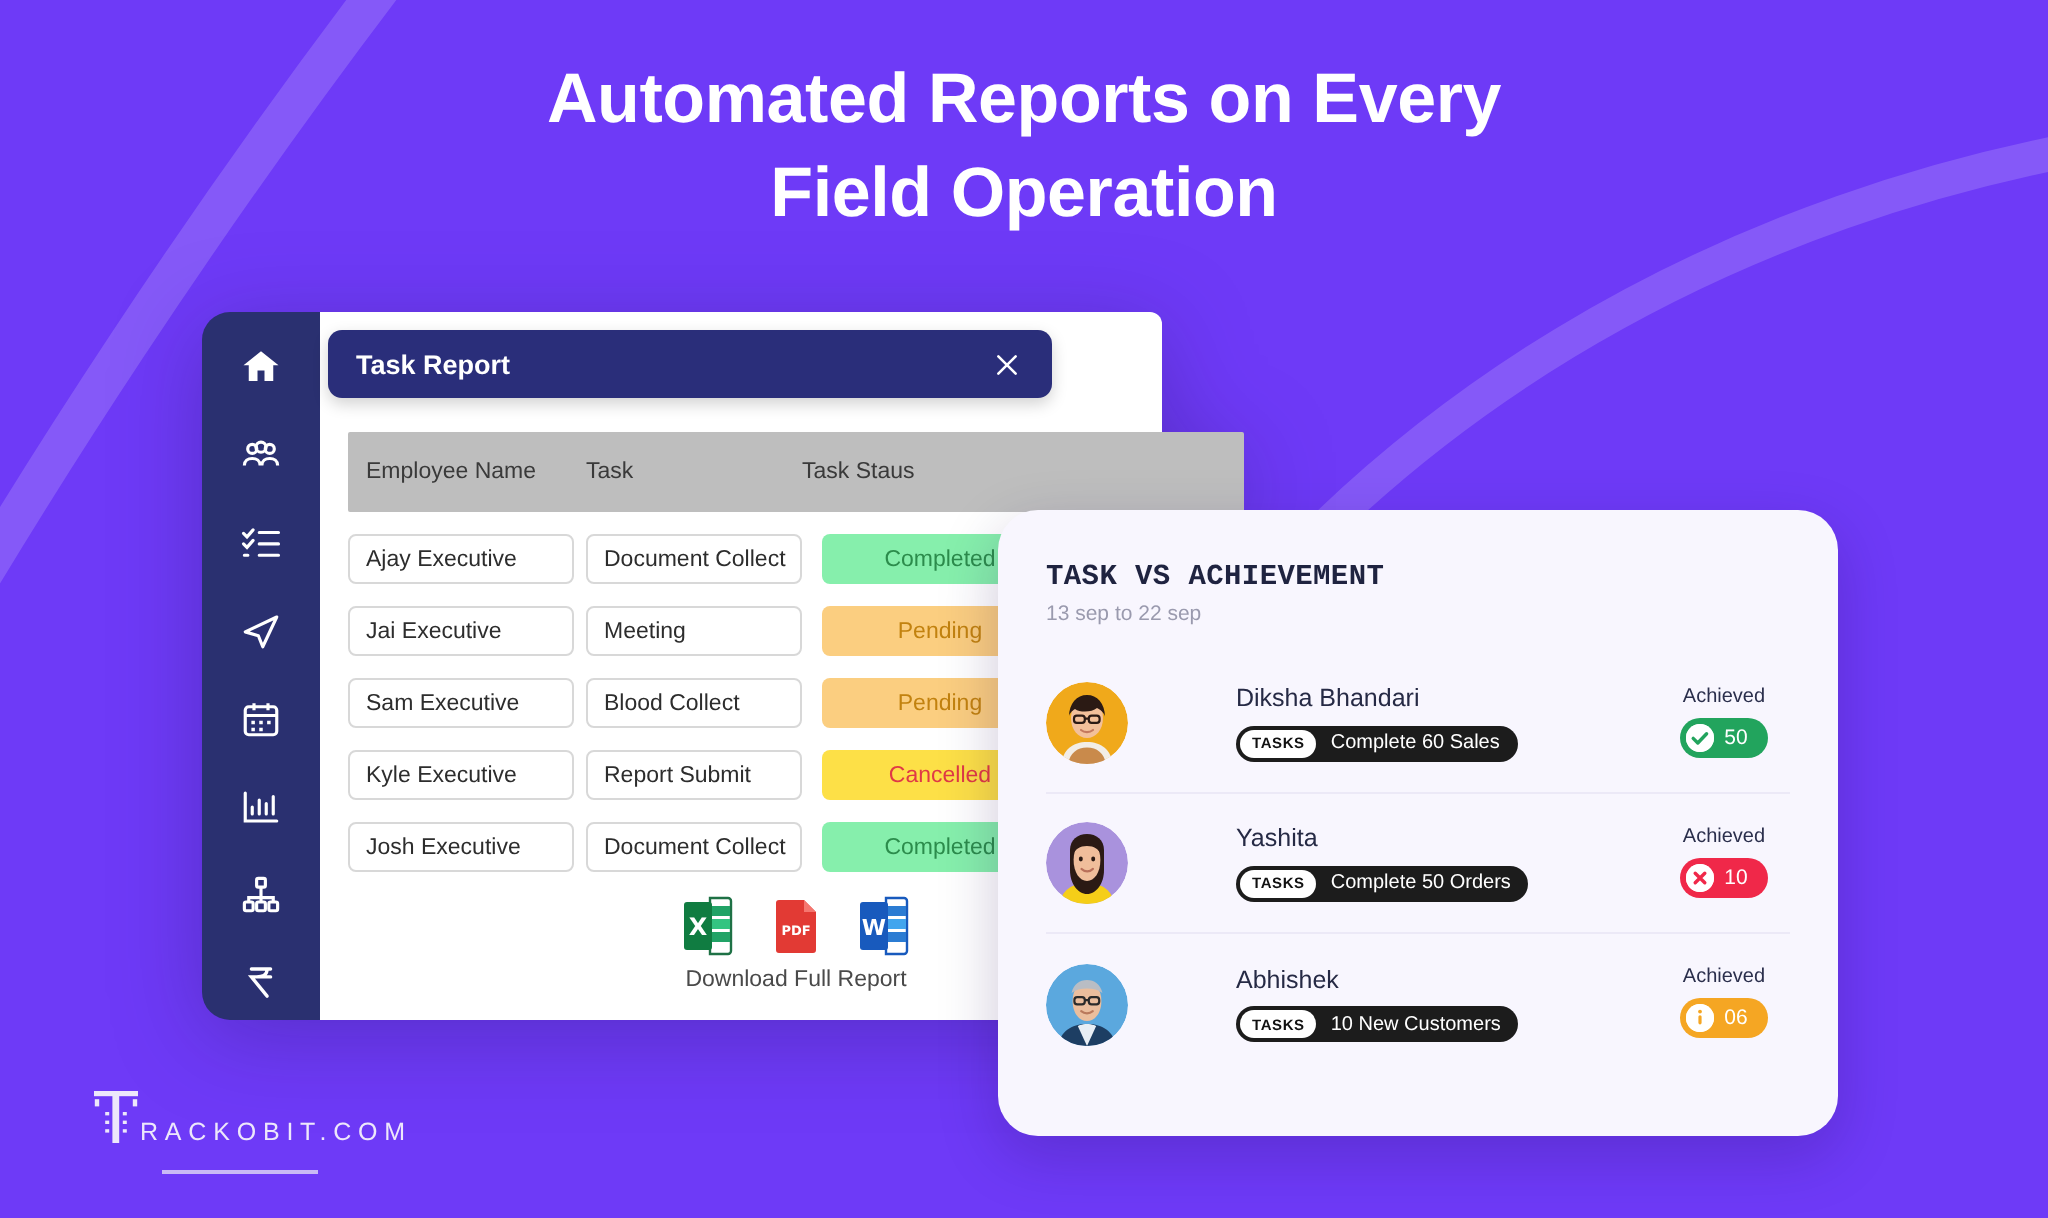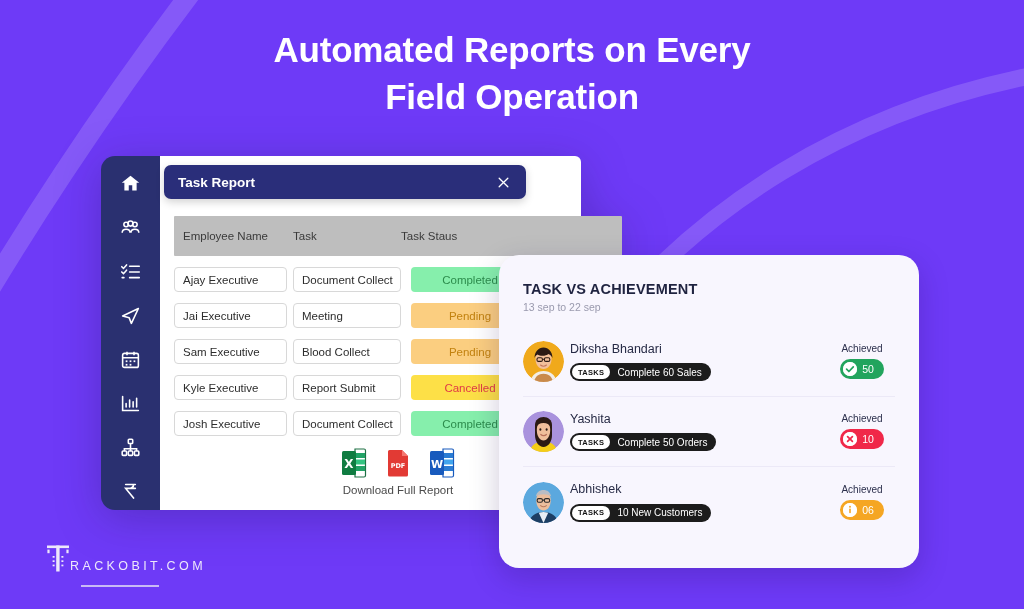--- a/index.html
+++ b/index.html
@@ -131,38 +131,39 @@
     position: absolute; left: 499px; top: 255px;
     width: 420px; height: 313px;
     background: #F8F6FE;
     border-radius: 20px;
     box-shadow: 0 10px 30px rgba(30,10,80,0.22);
     padding: 26px 24px 0 24px;
   }
   #achv-title {
     font-size: 14.5px; font-weight: bold; color: #1F2340;
     letter-spacing: 0.2px;
+    font-family: Liberation Mono, monospace;
   }
   #achv-range {
     font-size: 10.5px; color: #9A9AAE; margin-top: 4px;
   }
   #achv-list { margin-top: 14px; }
   .achv-row {
     display: flex; align-items: center;
     height: 70px;
     border-bottom: 1px solid #ECE9F7;
     position: relative;
   }
   .achv-row:last-child { border-bottom: none; }
   .avatar {
     width: 41px; height: 41px; border-radius: 50%;
     flex: 0 0 41px; overflow: hidden; position: relative;
   }
   .avatar svg { width: 41px; height: 41px; display: block; }
-  .achv-mid { flex: 1; padding-left: 6px; }
+  .achv-mid { flex: 1; padding-left: 24px; margin-left: 30px; }
   .achv-name {
     font-size: 12.5px; color: #262A45; font-weight: normal;
     margin-bottom: 5px;
   }
   .task-pill {
     display: inline-flex; align-items: center;
     background: #1C1C1C; border-radius: 20px;
     height: 18px; padding: 0 9px 0 2px;
   }
   .task-pill .tag {

